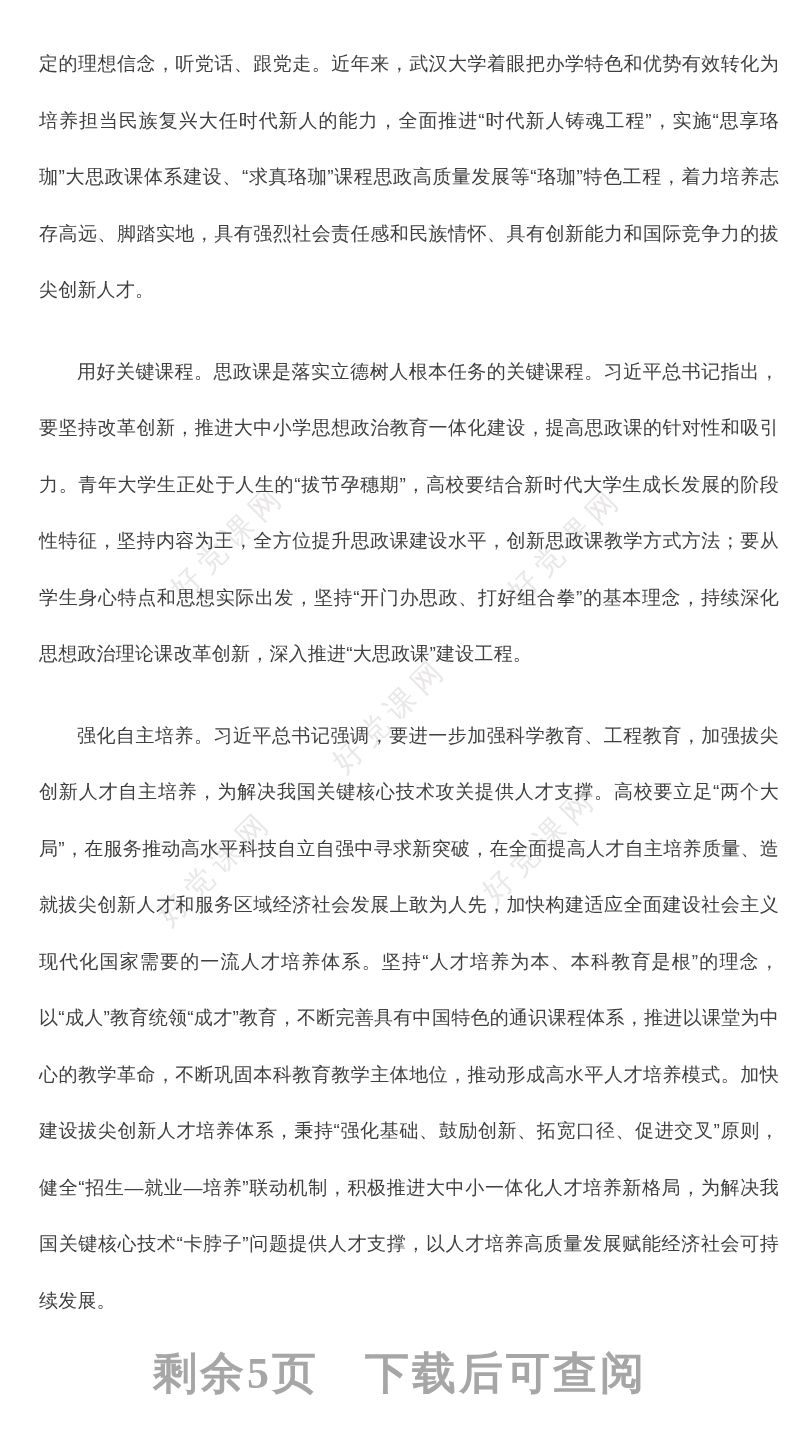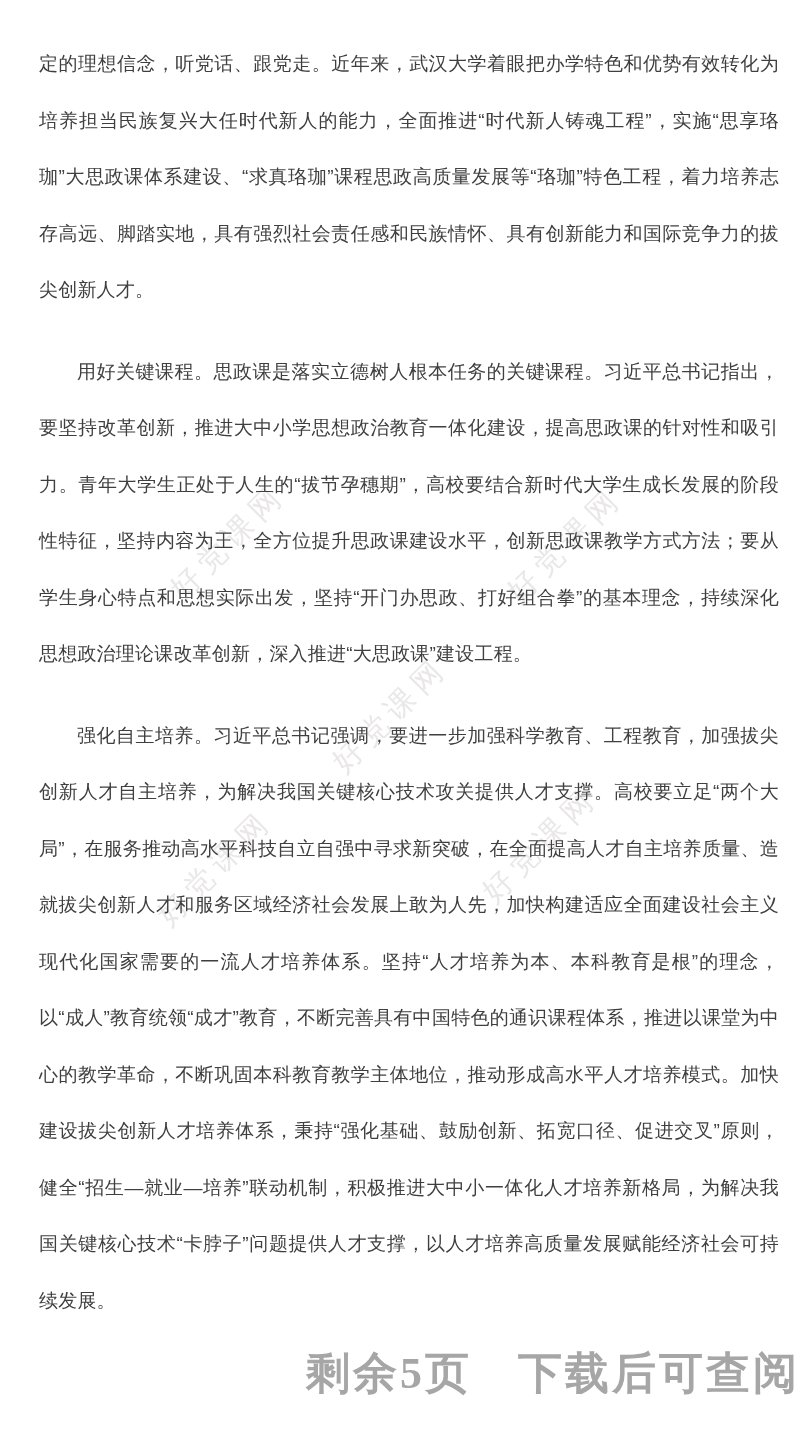--- a/index.html
+++ b/index.html
@@ -44,21 +44,21 @@
     font-size: 30px;
     letter-spacing: 7px;
     white-space: nowrap;
     opacity: 0.55;
     font-family: "Liberation Sans", "DejaVu Sans", sans-serif;
   }
   .download-banner {
     position: absolute;
     left: 0; top: 1344px;
     width: 800px;
-    text-align: right;
+    text-align: center;
     font-family: "Liberation Serif", "DejaVu Serif", serif;
     font-weight: 700;
     font-size: 44px;
     letter-spacing: 3px;
     z-index: 3;
   }
   .download-banner .hint { margin-left: 46px; }
 </style>
 </head>
 <body>

